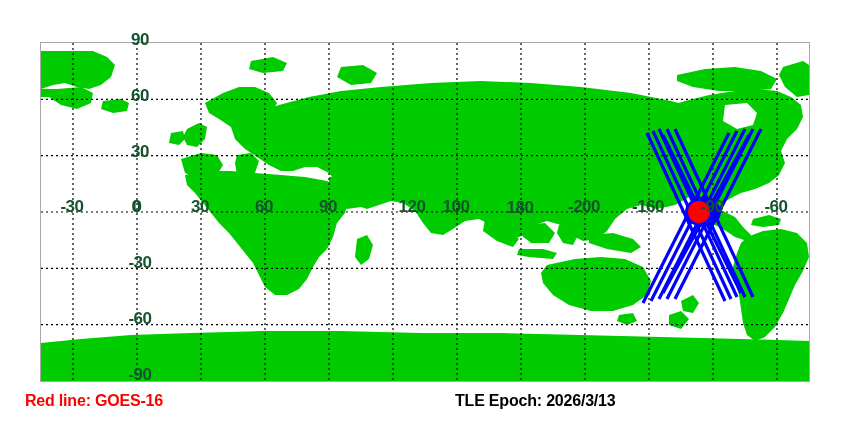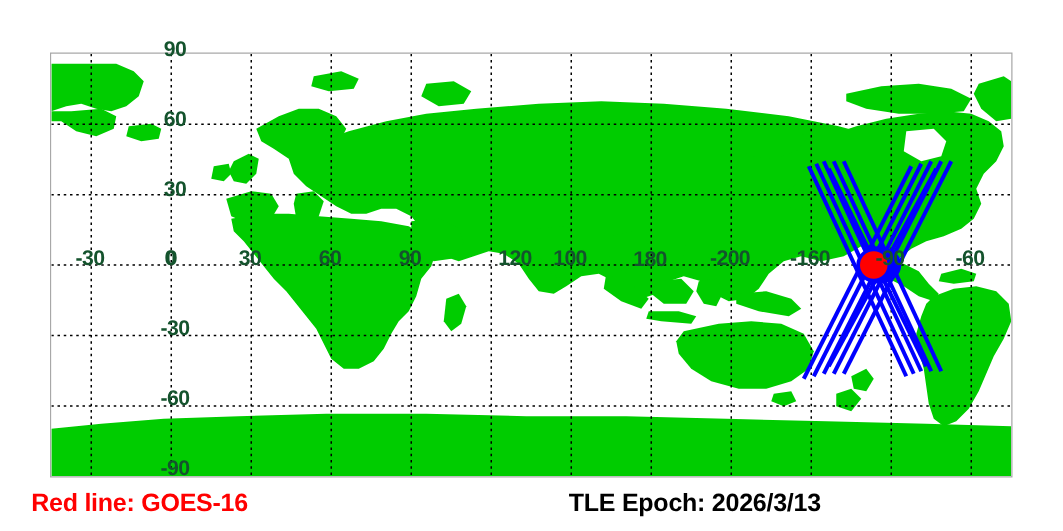--- a/index.html
+++ b/index.html
@@ -63,21 +63,21 @@
     position: absolute;
     left: 0;
     top: 392px;
     width: 850px;
     height: 33px;
   }
   .legend-item {
     position: absolute;
     top: 0;
     font-family: "Liberation Sans", sans-serif;
-    font-size: 20px;
+    font-size: 16px;
     font-weight: bold;
     white-space: nowrap;
     letter-spacing: -0.2px;
   }
   #legend-red  { left: 25px;  color: #ff0000; }
   #legend-blue { left: 250px; color: #0000ff; }
   #legend-tle  { left: 455px; color: #000000; text-align: right; }
 </style>
 </head>
 <body>

